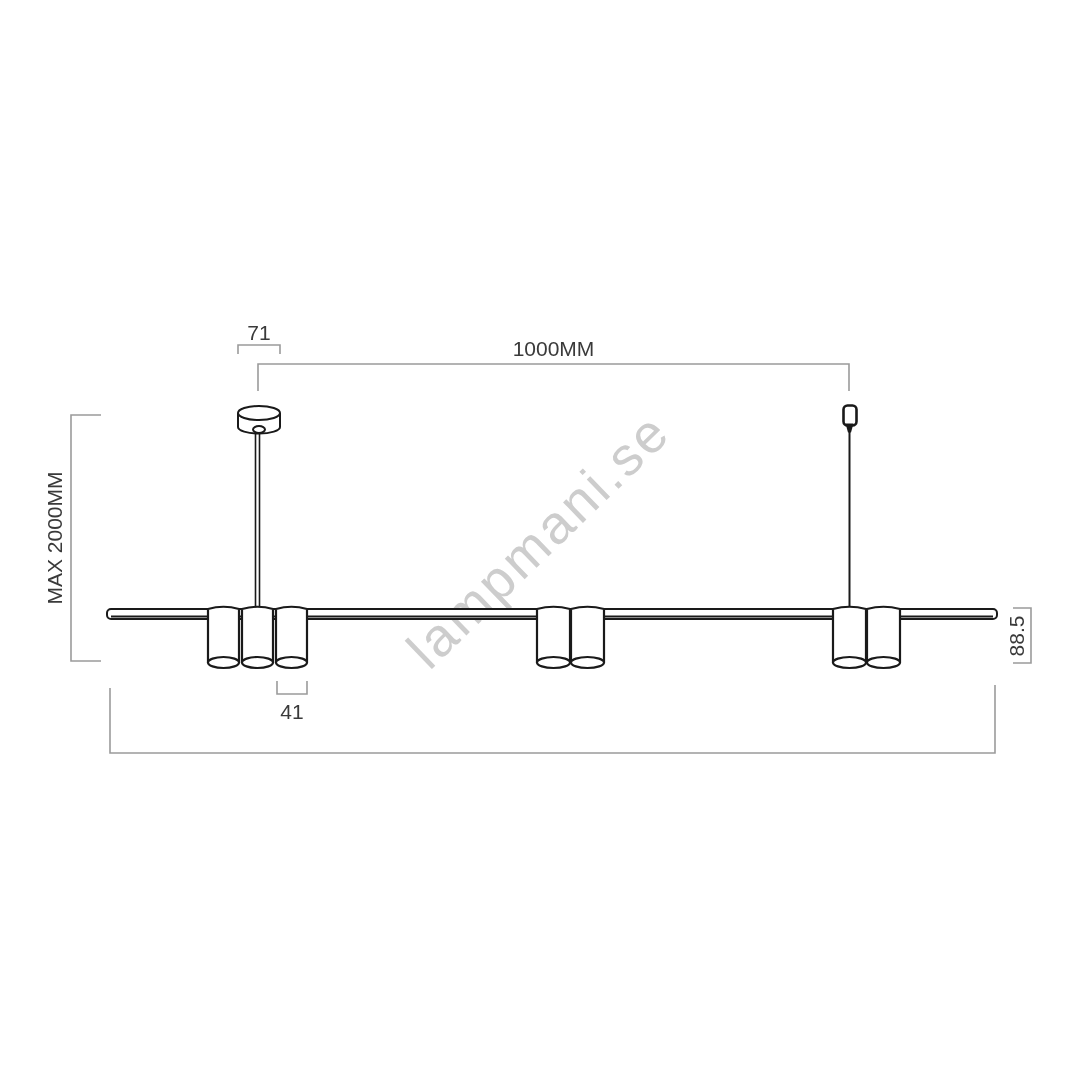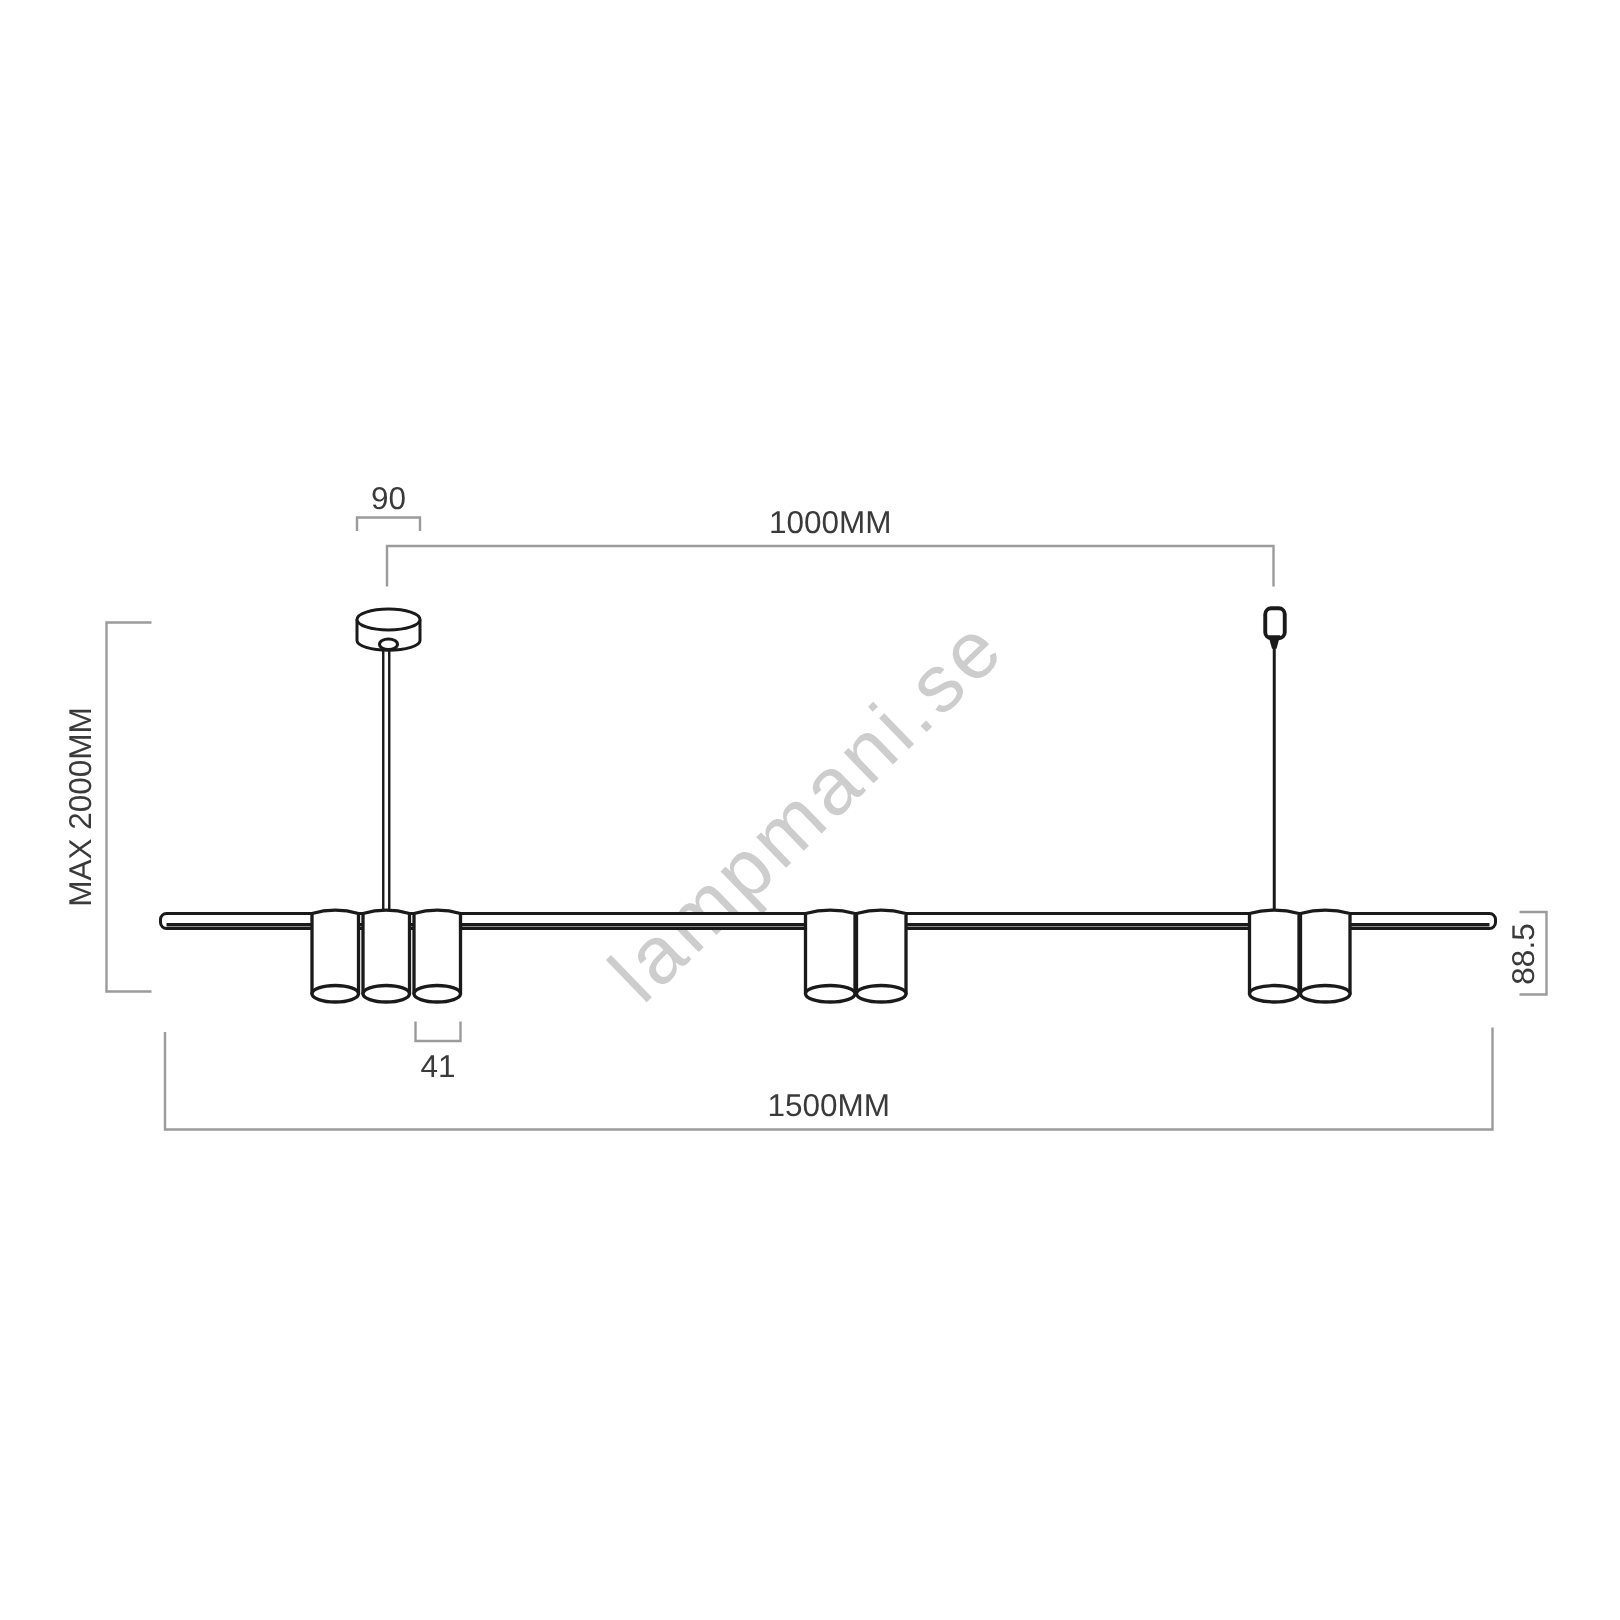--- a/index.html
+++ b/index.html
@@ -101,25 +101,24 @@
       <g stroke-width="2.2">
         <path d="M833 663 L833 609 Q849.5 604.5 866 609 L866 663" fill="#ffffff"></path>
         <ellipse cx="849.5" cy="662.5" rx="16.5" ry="5.5" fill="#ffffff"></ellipse>
         <path d="M867 663 L867 609 Q883.5 604.5 900 609 L900 663" fill="#ffffff"></path>
         <ellipse cx="883.5" cy="662.5" rx="16.5" ry="5.5" fill="#ffffff"></ellipse>
       </g>
 
     </g>
   </svg>
 
-  <div class="dim-label" style="left:238px;top:322px;width:42px;">90</div>
+  <div class="dim-label" style="left:238px;top:322px;width:42px;">71</div>
 
   <div class="dim-label" style="left:258px;top:338px;width:591px;">1000MM</div>
 
   <div class="dim-label rot" style="left:54px;top:538px;">MAX 2000MM</div>
 
   <div class="dim-label rot" style="left:1016px;top:636px;">88.5</div>
 
   <div class="dim-label" style="left:262px;top:701px;width:60px;">41</div>
 
-  <div class="dim-label" style="left:110px;top:727px;width:885px;">1500MM</div>
 
 </div>
 
 </body></html>

